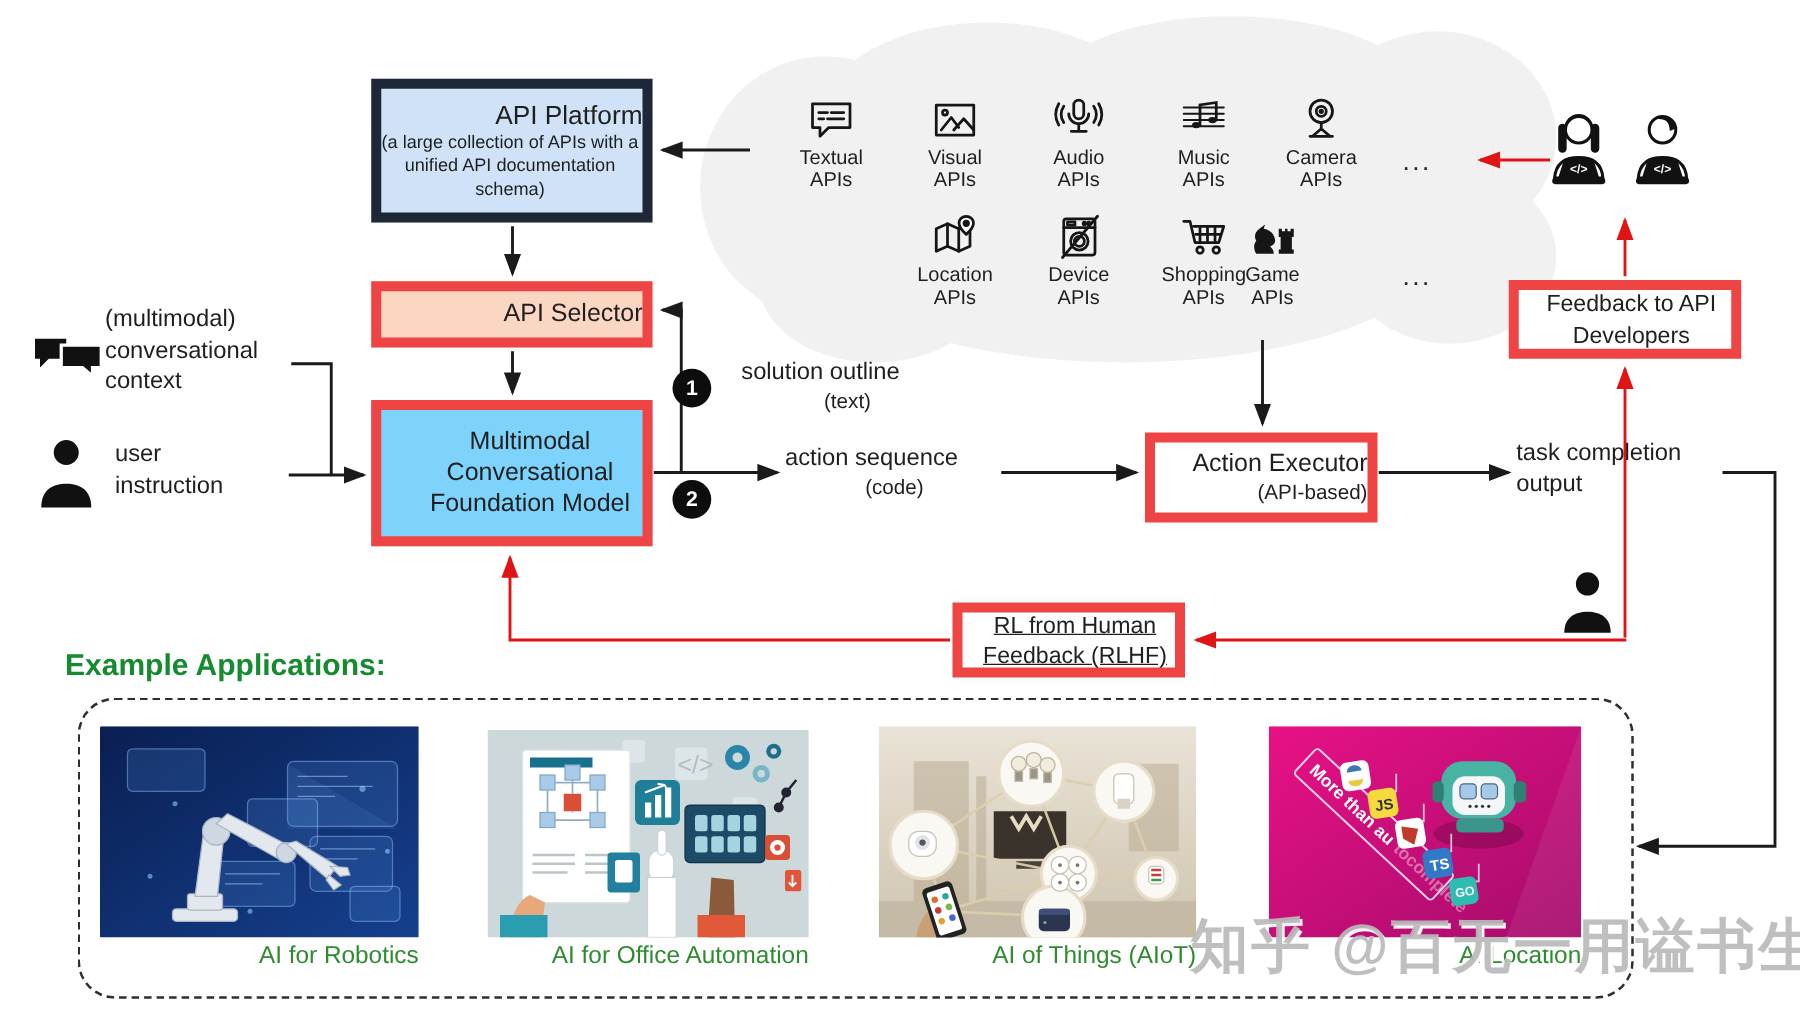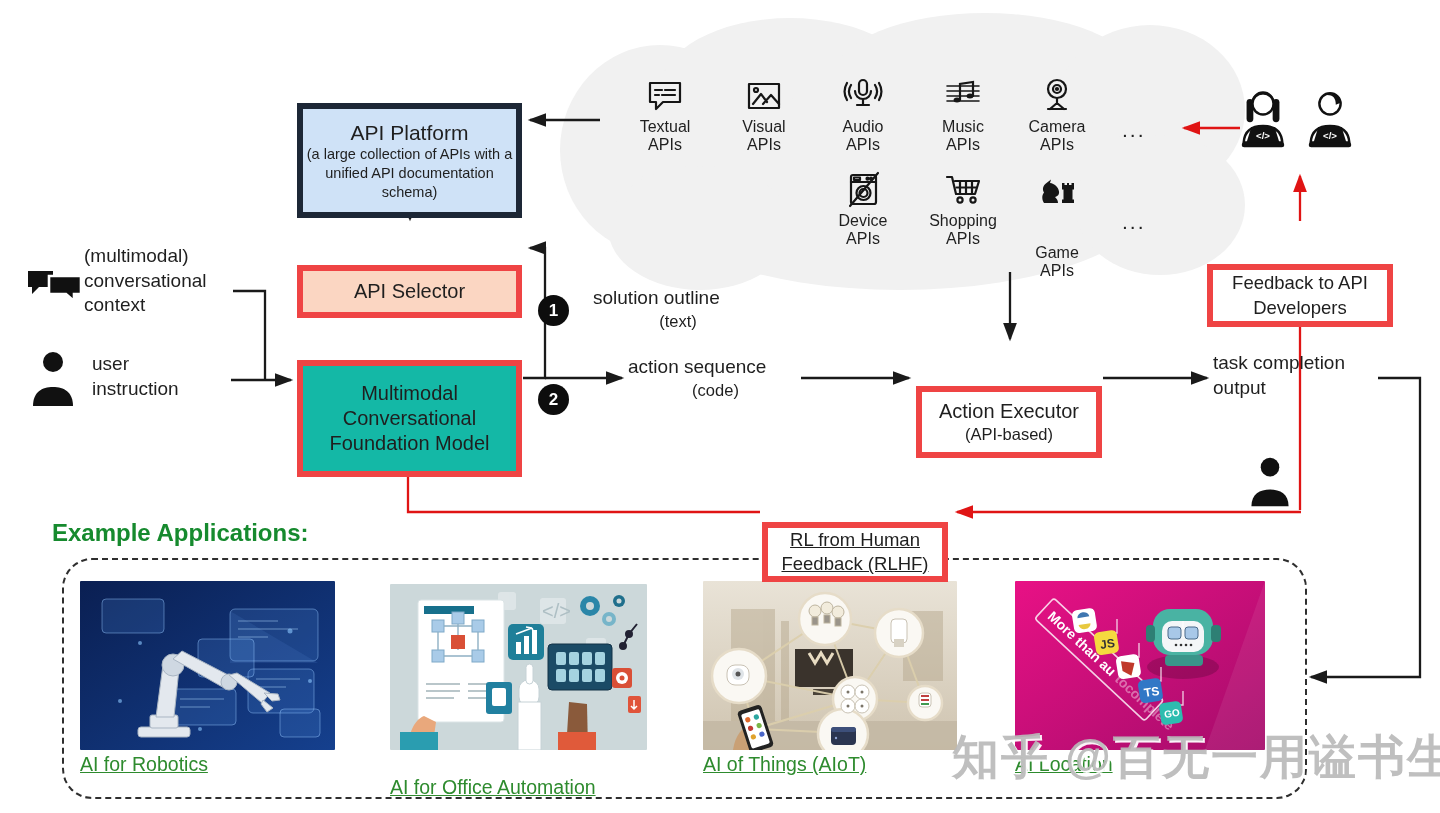--- a/index.html
+++ b/index.html
@@ -6,40 +6,40 @@
   #stage{position:relative;width:1440px;height:813px;background:#fff;overflow:hidden;
          font-family:"Liberation Sans",sans-serif;color:#1f1f1f;}
   .abs{position:absolute;}
   svg{display:block;}
   
   #cloud-layer{z-index:0;}
   #dashed-container{z-index:1;}
   #connector-layer{z-index:3;pointer-events:none;}
   .node{z-index:4;}
   
-  .box{box-sizing:border-box;border:6px solid #ef4444;display:flex;flex-direction:column;
-       justify-content:center;align-items:center;text-align:center;background:#fff;z-index:4;margin-top:40px;}
+  .box{box-sizing:border-box;border:8px solid #ef4444;display:flex;flex-direction:column;
+       justify-content:center;align-items:flex-end;text-align:center;background:#fff;z-index:4;}
   .box-title{font-size:21px;line-height:1.2;}
   .box-sub{font-size:14.5px;line-height:1.3;}
   .box-label{font-size:20px;line-height:1.25;}
   .box-label-sm{font-size:18.5px;line-height:1.3;}
   
   .flow-label{font-size:19px;line-height:1.3;text-align:left;}
   .flow-sub{font-size:16.5px;line-height:1.25;text-align:center;}
   .badge{width:31px;height:31px;border-radius:50%;background:#0d0d0d;color:#fff;
          font-size:17px;font-weight:bold;display:flex;align-items:center;justify-content:center;z-index:5;}
   
   .api-item{width:70px;display:flex;flex-direction:column;align-items:center;z-index:4;text-align:center;}
   .api-label{font-size:16px;line-height:1.13;margin-top:2px;}
   .ellipsis{font-size:21px;letter-spacing:2px;color:#222;z-index:4;}
   
   #examples-heading{font-size:24px;font-weight:bold;z-index:4;}
   .card{z-index:2;}
   .card svg{border-radius:1px;}
-  .caption{font-size:19.5px;text-align:left;z-index:4;text-decoration:underline;}
+  .caption{font-size:19.5px;text-align:right;z-index:4;}
   #watermark{z-index:10;font-size:47px;font-weight:bold;letter-spacing:2px;
              color:rgba(186,186,186,0.92);text-shadow:2px 2px 0 rgba(255,255,255,0.95);
              white-space:nowrap;pointer-events:none;}
 </style>
 </head>
 <body>
 
 <div id="stage">
 
   <svg id="cloud-layer" class="abs" width="1440" height="813" style="left:0;top:0;">
@@ -89,21 +89,21 @@
 
   <div class="box abs" style="left:297px;top:63px;width:225px;height:115px;background:#cfe2f7;border-color:#1d2736;">
     <div class="box-title">API Platform</div>
     <div class="box-sub" style="width:212px;">(a large collection of APIs with a unified API documentation schema)</div>
   </div>
 
   <div class="box abs" style="left:297px;top:225px;width:225px;height:53px;background:#fbd6c2;">
     <div class="box-label">API Selector</div>
   </div>
 
-  <div class="box abs" style="left:297px;top:320px;width:225px;height:117px;background:#14b8a6;">
+  <div class="box abs" style="left:297px;top:320px;width:225px;height:117px;background:#7dd3fc;">
     <div class="box-label" style="width:180px;">Multimodal Conversational Foundation Model</div>
   </div>
 
   <div class="box abs" style="left:916px;top:346px;width:186px;height:72px;">
     <div class="box-label">Action Executor</div>
     <div class="flow-sub">(API-based)</div>
   </div>
 
   <div class="box abs" style="left:1207px;top:224px;width:186px;height:63px;">
     <div class="box-label-sm" style="width:160px;">Feedback to API Developers</div>
@@ -202,20 +202,29 @@
     <svg width="40" height="40" viewBox="0 0 40 40" fill="none" stroke="#161616" stroke-width="2.2" stroke-linecap="round" stroke-linejoin="round">
       <circle cx="20" cy="13" r="9"></circle>
       <circle cx="20" cy="13" r="4"></circle>
       <circle cx="20" cy="13" r="1" fill="#161616"></circle>
       <path d="M20,22 v5 M20,27 l-7,6 M20,27 l7,6 M11,33 h18"></path>
     </svg>
     <div class="api-label">Camera APIs</div>
   </div>
   <div class="ellipsis abs" style="left:1122px;top:118px;">...</div>
 
+  <div class="api-item abs" style="left:729px;top:170px;">
+    <svg width="40" height="40" viewBox="0 0 40 40" fill="none" stroke="#161616" stroke-width="2.2" stroke-linecap="round" stroke-linejoin="round">
+      <path d="M5,13 l9,-4 9,4 9,-4 v18 l-9,4 -9,-4 -9,4 z"></path>
+      <path d="M14,9 v18 M23,13 v18"></path>
+      <path d="M29,3 c-3.2,0 -5.8,2.3 -5.8,5.3 0,3.8 5.8,9.2 5.8,9.2 s5.8,-5.4 5.8,-9.2 C34.8,5.3 32.2,3 29,3 z" fill="#fff"></path>
+      <circle cx="29" cy="8.6" r="1.8" fill="#161616"></circle>
+    </svg>
+    <div class="api-label">Location APIs</div>
+  </div>
   <div class="api-item abs" style="left:828px;top:170px;">
     <svg width="40" height="40" viewBox="0 0 40 40" fill="none" stroke="#161616" stroke-width="2.2" stroke-linecap="round" stroke-linejoin="round">
       <rect x="8" y="5" width="25" height="29" rx="2"></rect>
       <path d="M8,12 h25"></path>
       <rect x="11" y="7.5" width="6" height="2.5"></rect>
       <circle cx="24.5" cy="8.7" r="1" fill="#161616"></circle>
       <circle cx="28" cy="8.7" r="1" fill="#161616"></circle>
       <circle cx="20.5" cy="23" r="7"></circle>
       <circle cx="20.5" cy="23" r="4"></circle>
       <path d="M35,3 L7,36"></path>
@@ -224,21 +233,21 @@
   </div>
   <div class="api-item abs" style="left:928px;top:170px;">
     <svg width="40" height="40" viewBox="0 0 40 40" fill="none" stroke="#161616" stroke-width="2.2" stroke-linecap="round" stroke-linejoin="round">
       <path d="M4,7 h5 l4,17 h19 l4,-13 h-24"></path>
       <path d="M17,12 v11 M23,12 v11 M29,12 v11 M13.5,17.5 h20"></path>
       <circle cx="17" cy="30" r="2.6"></circle>
       <circle cx="30" cy="30" r="2.6"></circle>
     </svg>
     <div class="api-label">Shopping APIs</div>
   </div>
-  <div class="api-item abs" style="left:1022px;top:170px;gap:32px;">
+  <div class="api-item abs" style="left:983px;top:170px;">
     <svg width="40" height="40" viewBox="0 0 40 40">
       <path d="M7,33 h14 c0,-3 -1.5,-4.5 -3,-6 2.5,-0.5 4.5,-2.5 4,-5.5 -0.7,-4.5 -4.5,-8 -9,-8.5 l1,-3.5 -4.5,3.5 c-3.5,2.5 -4.5,6.5 -2.5,9.5 -2.5,3 -2,7.5 0,10.5 z" fill="#161616"></path>
       <path d="M25,33 h12 v-3.5 h-1.5 v-10 h1.5 v-6.5 h-2.5 v2 h-2.5 v-2 h-2 v2 h-2.5 v-2 h-2.5 v6.5 h1.5 v10 h-1.5 z" fill="#161616"></path>
     </svg>
     <div class="api-label">Game APIs</div>
   </div>
   <div class="ellipsis abs" style="left:1122px;top:210px;">...</div>
 
   <div id="examples-heading" class="abs" style="left:52px;top:519px;color:#168a2e;">Example Applications:</div>
 
@@ -495,19 +504,19 @@
         <text x="129" y="115" font-size="12" font-weight="bold" fill="#fff" font-family="Liberation Sans,sans-serif">TS</text>
       </g>
       <g transform="rotate(-9 156 132)">
         <rect x="145" y="121" width="22" height="22" rx="5" fill="#2dbcaf"></rect>
         <text x="149" y="136" font-size="10" font-weight="bold" fill="#fff" font-family="Liberation Sans,sans-serif">GO</text>
       </g>
     </svg>
   </div>
 
   <div class="caption abs" style="left:80px;top:753px;width:255px;color:#2e8b2e;">AI for Robotics</div>
-  <div class="caption abs" style="left:390px;top:753px;width:257px;color:#2e8b2e;margin-top:23px;">AI for Office Automation</div>
+  <div class="caption abs" style="left:390px;top:753px;width:257px;color:#2e8b2e;">AI for Office Automation</div>
   <div class="caption abs" style="left:703px;top:753px;width:254px;color:#2e8b2e;">AI of Things (AIoT)</div>
   <div class="caption abs" style="left:1015px;top:753px;width:250px;color:#2e8b2e;">AI Location</div>
 
   <div id="watermark" class="abs" style="left:952px;top:726px;">知乎 @百无一用谥书生</div>
 
 </div>
 
 </body></html>

